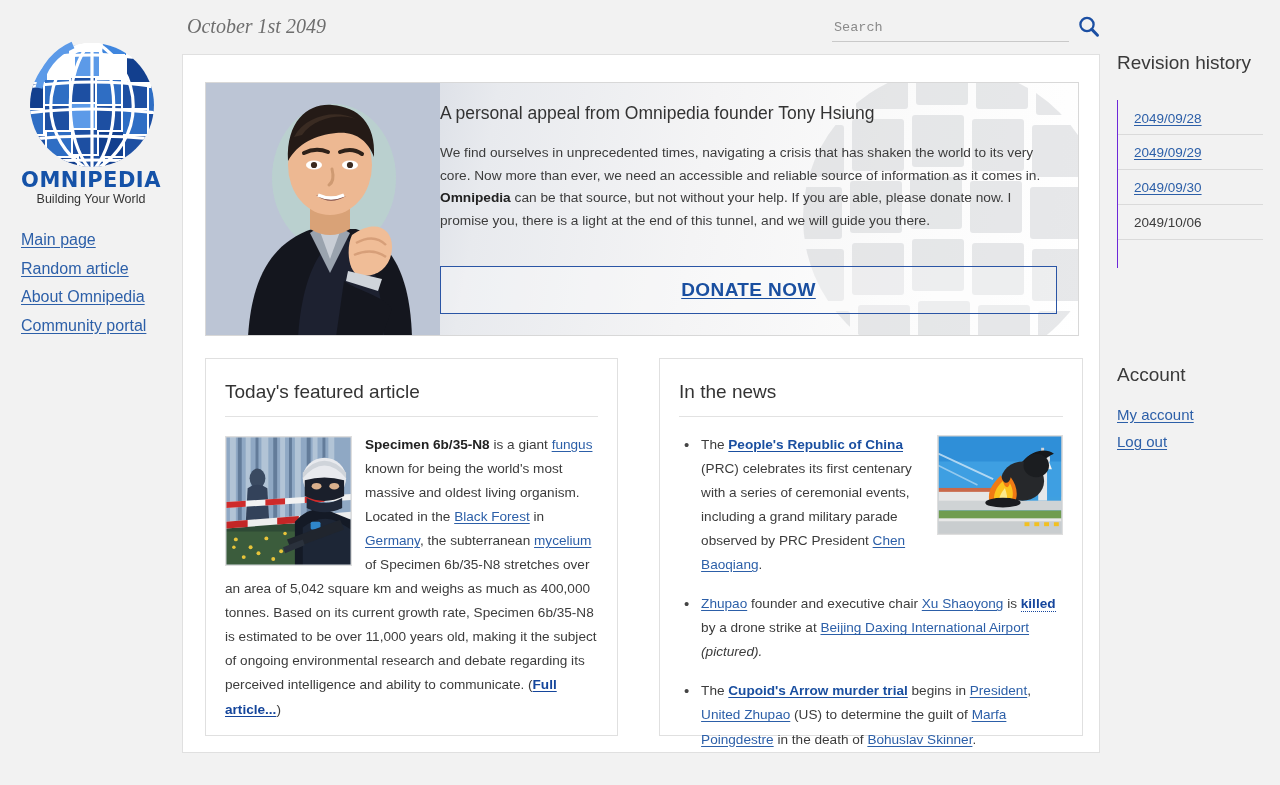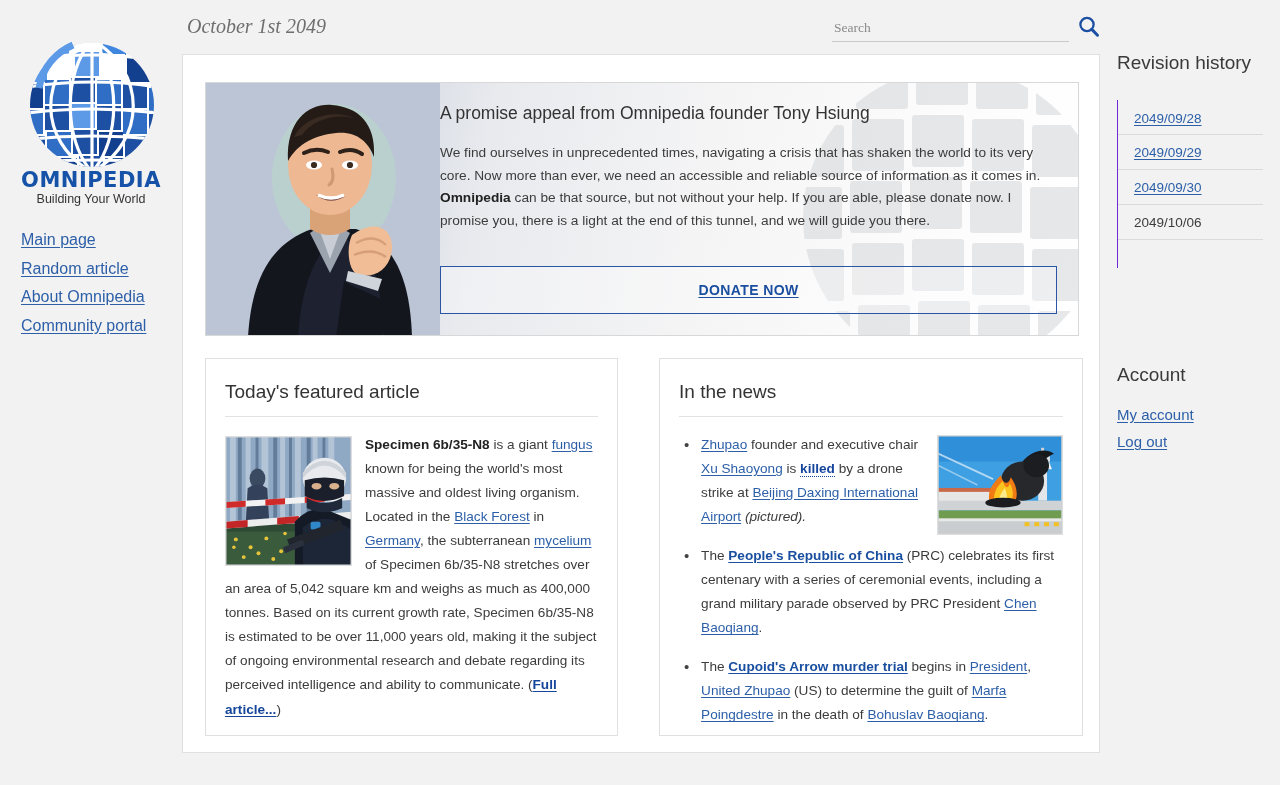--- a/index.html
+++ b/index.html
@@ -41,21 +41,21 @@
   #page-date {
     position:absolute; left:5px; top:15px;
     font-size:20px; font-style:italic; color:#6e6e6e;
     font-family:"Liberation Serif", serif;
   }
   #search-area { position:absolute; left:650px; top:18px; width:268px; height:28px; }
   #search-input {
     position:absolute; left:0; top:0; width:237px; height:24px;
     border:none; border-bottom:1px solid #c9c9c9; background:transparent;
     font-size:13.5px; color:#555; padding:0 0 4px 2px; outline:none;
-    font-family:Liberation Serif, serif;
+    font-family:Liberation Mono, monospace;
   }
   #search-input::placeholder { color:#8a8a8a; }
   #search-btn {
     position:absolute; left:244px; top:-4px; width:26px; height:26px;
     background:none; border:none; cursor:pointer; padding:0;
   }
 
   
   #main-panel {
     position:absolute; left:182px; top:54px; width:918px; height:699px;
@@ -77,21 +77,21 @@
   #banner-body {
     font-size:13.7px; line-height:1.66; color:#3c3c3c; margin:0; max-width:612px;
   }
   #banner-body b { color:#222; }
   #donate-box {
     position:absolute; left:0px; top:183px; width:617px; height:48px;
     border:1px solid #2a55a5; display:flex; align-items:center; justify-content:center;
     background:rgba(255,255,255,0.30);
   }
   #donate-link {
-    font-size:14px; font-weight:bold; color:#1a4fa0; text-decoration:underline;
+    font-size:19px; font-weight:bold; color:#1a4fa0; text-decoration:underline;
     letter-spacing:0.4px; text-underline-offset:2px;
   }
 
   
   #cards { position:absolute; left:22px; top:303px; width:878px; height:378px; display:flex; gap:41px; }
   .card { background:#fff; border:1px solid #e0e0e0; position:relative; }
   #card-featured { width:420px; height:378px; }
   #card-news { width:431px; height:378px; }
   .card-title {
     margin:0; padding:22px 0 0 19px; font-size:19px; font-weight:normal; color:#333;
@@ -323,21 +323,21 @@
 
       <path d="M146 152 C 168 136, 186 144, 186 164 C 186 184, 170 196, 152 192 C 142 188, 140 164, 146 152 Z" fill="#f0bd97"></path>
       <path d="M150 160 q 18 -10 30 2" stroke="#d79f79" stroke-width="2.4" fill="none"></path>
       <path d="M148 172 q 18 -8 32 2" stroke="#d79f79" stroke-width="2.4" fill="none"></path>
 
       <path d="M142 188 L 176 196 L 172 208 L 140 198 Z" fill="#cfd4da"></path>
       <path d="M138 198 C 152 208, 176 212, 186 226 L 176 254 L 130 254 Z" fill="#14161e"></path>
     </svg>
 
     <div id="banner-text">
-      <h2 id="banner-title">A promise appeal from Omnipedia founder Tony Hsiung</h2>
+      <h2 id="banner-title">A personal appeal from Omnipedia founder Tony Hsiung</h2>
       <p id="banner-body"><span>We find ourselves in unprecedented times, navigating a crisis that has shaken the world to its very core. Now more than ever, we need an accessible and reliable source of information as it comes in. </span><b>Omnipedia</b><span> can be that source, but not without your help. If you are able, please donate now. I promise you, there is a light at the end of this tunnel, and we will guide you there.</span></p>
       <div id="donate-box">
         <a id="donate-link" href="#">DONATE NOW</a>
       </div>
     </div>
   </section>
 
   <div id="cards">
 
     <section class="card" id="card-featured">
@@ -457,25 +457,25 @@
           <g fill="#f2c021">
             <rect x="88" y="88" width="5" height="4"></rect>
               <rect x="98" y="88" width="5" height="4"></rect>
             <rect x="108" y="88" width="5" height="4"></rect>
               <rect x="118" y="88" width="5" height="4"></rect>
           </g>
           <rect width="126" height="100" fill="none" stroke="#d4d4d4" stroke-width="1"></rect>
         </svg>
 
         <ul id="news-list">
+          <li><span>The </span><a class="news-b" href="#">People's Republic of China</a><span> (PRC) celebrates its first centenary with a series of ceremonial events, including a grand military parade observed by PRC President </span><a class="wiki" href="#">Chen Baoqiang</a><span>.</span></li>
+
           <li><a class="wiki" href="#">Zhupao</a><span> founder and executive chair </span><a class="wiki" href="#">Xu Shaoyong</a><span> is </span><span class="killed">killed</span><span> by a drone strike at </span><a class="wiki" href="#">Beijing Daxing International Airport</a><em> (pictured).</em></li>
 
-          <li><span>The </span><a class="news-b" href="#">People's Republic of China</a><span> (PRC) celebrates its first centenary with a series of ceremonial events, including a grand military parade observed by PRC President </span><a class="wiki" href="#">Chen Baoqiang</a><span>.</span></li>
-
-          <li><span>The </span><a class="news-b" href="#">Cupoid's Arrow murder trial</a><span> begins in </span><a class="wiki" href="#">President</a><span>, </span><a class="wiki" href="#">United Zhupao</a><span> (US) to determine the guilt of </span><a class="wiki" href="#">Marfa Poingdestre</a><span> in the death of </span><a class="wiki" href="#">Bohuslav Baoqiang</a><span>.</span></li>
+          <li><span>The </span><a class="news-b" href="#">Cupoid's Arrow murder trial</a><span> begins in </span><a class="wiki" href="#">President</a><span>, </span><a class="wiki" href="#">United Zhupao</a><span> (US) to determine the guilt of </span><a class="wiki" href="#">Marfa Poingdestre</a><span> in the death of </span><a class="wiki" href="#">Bohuslav Skinner</a><span>.</span></li>
         </ul>
       </div>
     </section>
   </div>
 </div>
 
 <div id="right-sidebar">
 
   <h3 class="rs-title" id="rs-rev-title">Revision history</h3>
 

